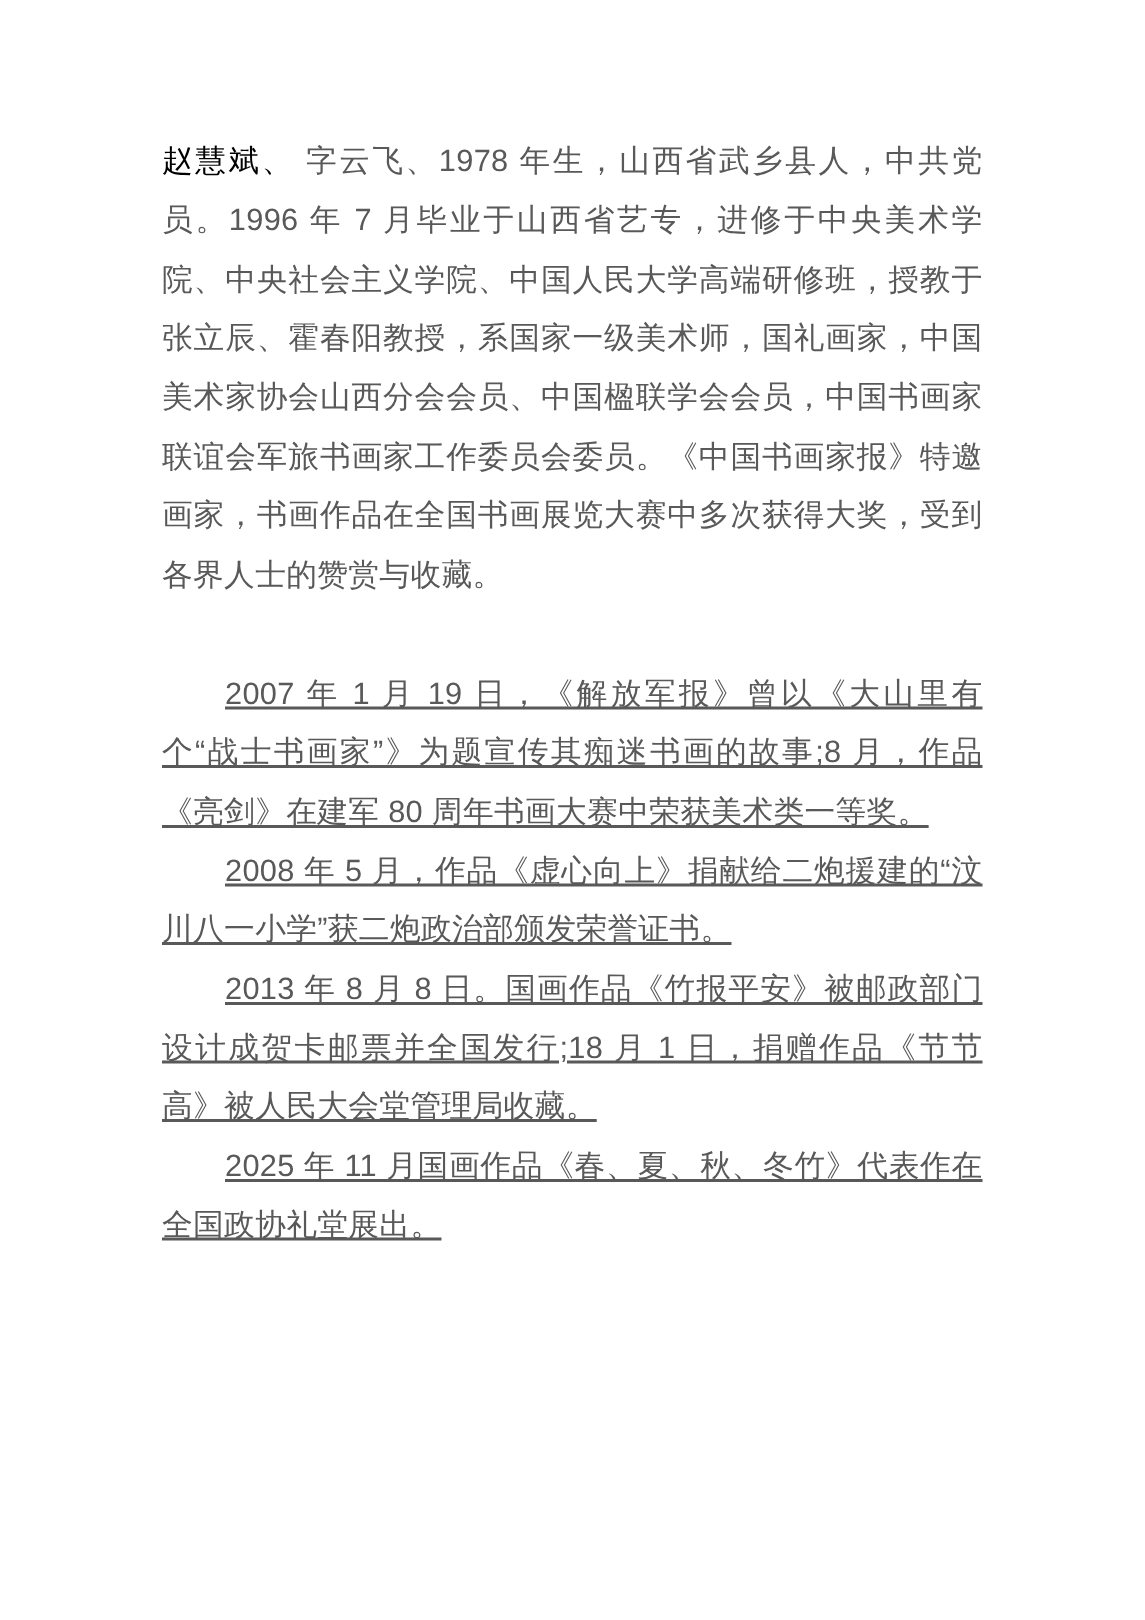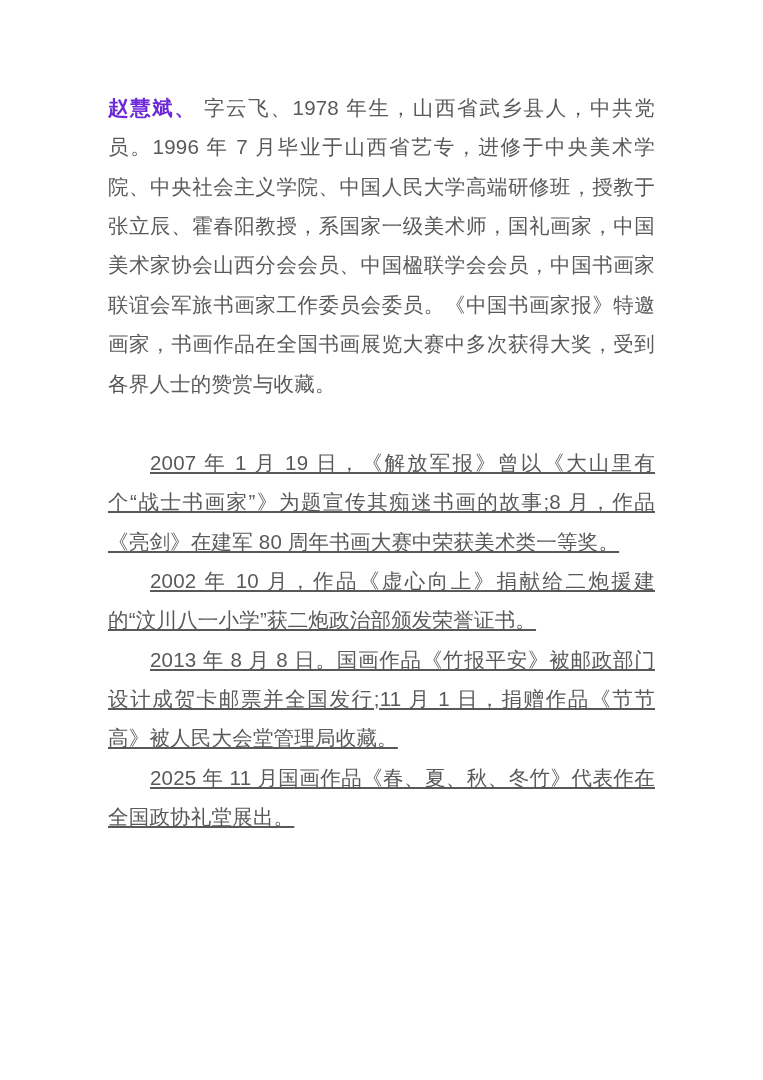--- a/index.html
+++ b/index.html
@@ -30,39 +30,39 @@
   }
   .para {
     margin: 0;
     text-indent: 0;
   }
   .para.indent {
     text-indent: 2.05em;
     text-decoration: underline;
   }
   .lead-name {
-    font-weight: bold;
-    color: #6d28d9;
+    font-weight: normal;
+    color: #000000;
   }
   .spacer-para {
     height: 40px;
   }
 </style>
 </head>
 <body>
 
 <div class="page">
   <div class="doc-body">
 
     <p class="para"><span class="lead-name">赵慧斌、</span><span>  字云飞、1978 年生，山西省武乡县人，中共党员。1996 年 7 月毕业于山西省艺专，进修于中央美术学院、中央社会主义学院、中国人民大学高端研修班，授教于张立辰、霍春阳教授，系国家一级美术师，国礼画家，中国美术家协会山西分会会员、中国楹联学会会员，中国书画家联谊会军旅书画家工作委员会委员。《中国书画家报》特邀画家，书画作品在全国书画展览大赛中多次获得大奖，受到各界人士的赞赏与收藏。</span></p>
 
     <div class="spacer-para"></div>
 
     <p class="para indent">2007 年 1 月 19 日，《解放军报》曾以《大山里有个“战士书画家”》为题宣传其痴迷书画的故事;8 月，作品《亮剑》在建军 80 周年书画大赛中荣获美术类一等奖。</p>
 
-    <p class="para indent">2002 年 10 月，作品《虚心向上》捐献给二炮援建的“汶川八一小学”获二炮政治部颁发荣誉证书。</p>
+    <p class="para indent">2008 年 5 月，作品《虚心向上》捐献给二炮援建的“汶川八一小学”获二炮政治部颁发荣誉证书。</p>
 
-    <p class="para indent">2013 年 8 月 8 日。国画作品《竹报平安》被邮政部门设计成贺卡邮票并全国发行;11 月 1 日，捐赠作品《节节高》被人民大会堂管理局收藏。</p>
+    <p class="para indent">2013 年 8 月 8 日。国画作品《竹报平安》被邮政部门设计成贺卡邮票并全国发行;18 月 1 日，捐赠作品《节节高》被人民大会堂管理局收藏。</p>
 
     <p class="para indent">2025 年 11 月国画作品《春、夏、秋、冬竹》代表作在全国政协礼堂展出。</p>
 
   </div>
 </div>
 
 </body></html>

